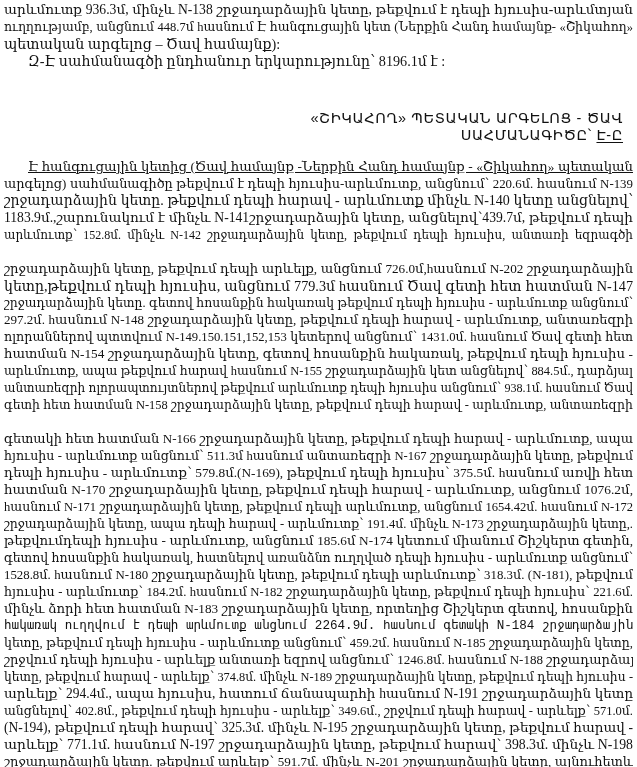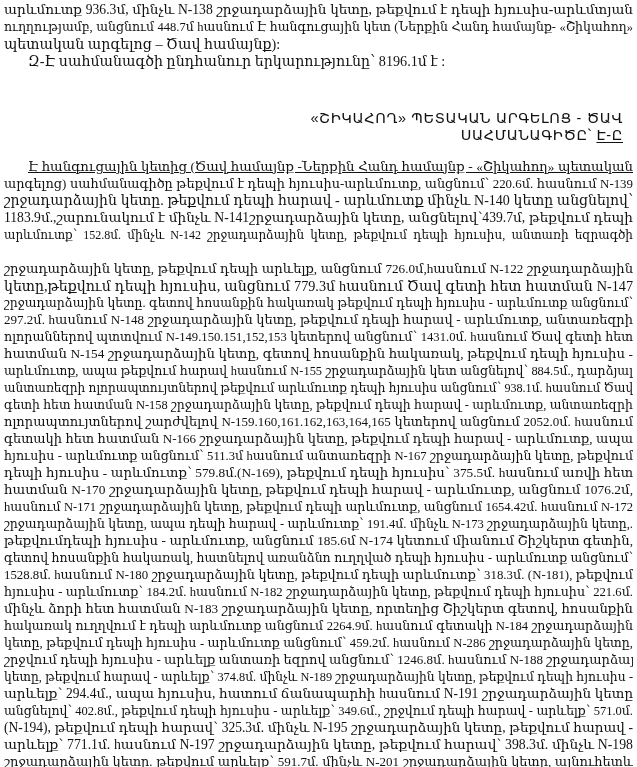--- a/index.html
+++ b/index.html
@@ -69,43 +69,42 @@
   <div class="line indent last" style="top:53px;">Զ-Է սահմանագծի ընդհանուր երկարությունը՝ 8196.1մ է :</div>
 
   <div class="title" style="top:110px;">«ՇԻԿԱՀՈՂ» ՊԵՏԱԿԱՆ ԱՐԳԵԼՈՑ - ԾԱՎ</div>
   <div class="title" style="top:127px;"><span>ՍԱՀՄԱՆԱԳԻԾԸ՝ </span><span class="u">Է-Ը</span></div>
 
   <div class="line indent" style="top: 159px; font-size: 13.2718px; text-decoration: underline;">Է հանգուցային կետից (Ծավ համայնք -Ներքին Հանդ համայնք - «Շիկահող» պետական</div>
   <div class="line" style="top: 176px; font-size: 12.8893px;">արգելոց) սահմանագիծը թեքվում է դեպի հյուսիս-արևմուտք, անցնում՝ 220.6մ. հասնում N-139</div>
   <div class="line" style="top: 193px; font-size: 14.0014px;">շրջադարձային կետը. թեքվում դեպի հարավ - արևմուտք մինչև N-140 կետը անցնելով՝</div>
   <div class="line" style="top: 210px; font-size: 13.6205px;">1183.9մ.,շարունակում է մինչև  N-141շրջադարձային կետը, անցնելով՝439.7մ, թեքվում դեպի</div>
   <div class="line" style="top: 227px; font-size: 12px;">արևմուտք՝ 152.8մ. մինչև N-142 շրջադարձային կետը, թեքվում դեպի հյուսիս, անտառի եզրագծի</div>
-  <div class="line" style="top: 261px; font-size: 13.1603px;">շրջադարձային կետը, թեքվում դեպի արևելք, անցնում 726.0մ,hասնում N-122 շրջադարձային</div>
+  <div class="line" style="top: 261px; font-size: 13.1603px;">շրջադարձային կետը, թեքվում դեպի արևելք, անցնում 726.0մ,hասնում N-202 շրջադարձային</div>
   <div class="line" style="top:278px;">կետը,թեքվում դեպի հյուսիս, անցնում 779.3մ hասնում Ծավ գետի հետ հատման N-147</div>
   <div class="line" style="top: 295px; font-size: 12.429px;">շրջադարձային կետը. գետով հոսանքին հակառակ թեքվում դեպի հյուսիս - արևմուտք անցնում՝</div>
   <div class="line" style="top: 312px; font-size: 13.0435px;">297.2մ. hասնում N-148 շրջադարձային կետը, թեքվում դեպի հարավ - արևմուտք, անտառեզրի</div>
   <div class="line" style="top: 329px; font-size: 12.6744px;">ոլորաններով պտտվում N-149.150.151,152,153 կետերով անցնում՝ 1431.0մ. hասնում Ծավ գետի հետ</div>
   <div class="line" style="top: 346px; font-size: 13.2656px;">հատման N-154 շրջադարձային կետը, գետով հոսանքին հակառակ, թեքվում դեպի հյուսիս -</div>
   <div class="line" style="top: 363px; font-size: 12.4781px;">արևմուտք, ապա թեքվում հարավ hասնում N-155 շրջադարձային կետ անցնելով՝ 884.5մ., դարձյալ</div>
   <div class="line" style="top: 380px; font-size: 12.1055px;">անտառեզրի ոլորապտույտներով թեքվում արևմուտք դեպի հյուսիս անցնում՝ 938.1մ. hասնում Ծավ</div>
   <div class="line" style="top: 397px; font-size: 12.4165px;">գետի հետ հատման N-158 շրջադարձային կետը, թեքվում դեպի հարավ - արևմուտք, անտառեզրի</div>
-  <div class="line" style="top: 414px; font-size: 12.9775px;">ոլորապտույտներով շարժվելով N-159.160,161.162,163,164,165 կետերով անցնում 2052.0մ. hասնում</div>
   <div class="line" style="top: 431px; font-size: 13.0095px;">գետակի հետ հատման N-166 շրջադարձային կետը, թեքվում դեպի հարավ - արևմուտք, ապա</div>
   <div class="line" style="top: 448px; font-size: 12.5822px;">հյուսիս - արևմուտք անցնում՝ 511.3մ hասնում անտառեզրի N-167 շրջադարձային կետը, թեքվում</div>
   <div class="line" style="top: 465px; font-size: 13.2935px;">դեպի հյուսիս - արևմուտք՝ 579.8մ.(N-169), թեքվում դեպի հյուսիս՝ 375.5մ. hասնում առվի հետ</div>
   <div class="line" style="top: 482px; font-size: 13.4171px;">հատման N-170 շրջադարձային կետը, թեքվում դեպի հարավ - արևմուտք, անցնում 1076.2մ,</div>
   <div class="line" style="top: 499px; font-size: 12.5611px;">hասնում N-171 շրջադարձային կետը, թեքվում դեպի արևմուտք, անցնում 1654.42մ. hասնում N-172</div>
   <div class="line" style="top: 516px; font-size: 12.5284px;">շրջադարձային կետը, ապա դեպի հարավ - արևմուտք՝ 191.4մ. մինչև N-173 շրջադարձային կետը,.</div>
   <div class="line" style="top: 533px; font-size: 13.2409px;">թեքվումդեպի հյուսիս - արևմուտք, անցնում 185.6մ  N-174 կետում միանում Շիշկերտ գետին,</div>
   <div class="line" style="top: 550px; font-size: 12.4987px;">գետով հոսանքին հակառակ, հատնելով առանձնո ուղղված դեպի հյուսիս - արևմուտք անցնում՝</div>
   <div class="line" style="top: 567px; font-size: 12.8204px;">1528.8մ. hասնում N-180 շրջադարձային կետը, թեքվում դեպի արևմուտք՝ 318.3մ. (N-181), թեքվում</div>
   <div class="line" style="top: 584px; font-size: 12.6866px;">հյուսիս - արևմուտք՝ 184.2մ. hասնում N-182 շրջադարձային կետը, թեքվում դեպի հյուսիս՝ 221.6մ.</div>
   <div class="line" style="top: 601px; font-size: 13.2166px;">մինչև ձորի հետ հատման N-183 շրջադարձային կետը, որտեղից Շիշկերտ գետով, հոսանքին</div>
-  <div class="line" style="top: 618px; font-size: 12.602px;">հակառակ ուղղվում է դեպի արևմուտք անցնում 2264.9մ. hասնում գետակի N-184 շրջադարձային</div>
-  <div class="line" style="top: 635px; font-size: 12.6347px;">կետը, թեքվում դեպի հյուսիս - արևմուտք անցնում՝ 459.2մ. hասնում N-286 շրջադարձային կետը,</div>
+  <div class="line" style="top: 618px; font-size: 12.602px; font-family: Liberation Mono, monospace;">հակառակ ուղղվում է դեպի արևմուտք անցնում 2264.9մ. hասնում գետակի N-184 շրջադարձային</div>
+  <div class="line" style="top: 635px; font-size: 12.6347px;">կետը, թեքվում դեպի հյուսիս - արևմուտք անցնում՝ 459.2մ. hասնում N-185 շրջադարձային կետը,</div>
   <div class="line" style="top: 652px; font-size: 13px;">շրջվում դեպի հյուսիս - արևելք անտառի եզրով անցնում՝ 1246.8մ. hասնում N-188 շրջադարձային</div>
   <div class="line" style="top: 669px; font-size: 12.3237px;">կետը, թեքվում հարավ - արևելք՝ 374.8մ. մինչև N-189 շրջադարձային կետը, թեքվում դեպի հյուսիս -</div>
   <div class="line" style="top: 686px; font-size: 13.5378px;">արևելք՝ 294.4մ., ապա հյուսիս, հատում ճանապարհի hասնում N-191 շրջադարձային կետը</div>
   <div class="line" style="top: 703px; font-size: 12.5152px;">անցնելով՝ 402.8մ., թեքվում դեպի հյուսիս - արևելք՝ 349.6մ., շրջվում դեպի հարավ - արևելք՝ 571.0մ.</div>
   <div class="line" style="top: 720px; font-size: 13.543px;">(N-194), թեքվում դեպի հարավ՝ 325.3մ. մինչև N-195 շրջադարձային կետը, թեքվում հարավ -</div>
   <div class="line" style="top: 737px; font-size: 13.7515px;">արևելք՝ 771.1մ. hասնում N-197 շրջադարձային կետը, թեքվում հարավ՝ 398.3մ. մինչև N-198</div>
   <div class="line" style="top: 754px; font-size: 13.0319px;">շրջադարձային կետը. թեքվում արևելք՝ 591.7մ. մինչև N-201 շրջադարձային կետը, այնուհետև</div>
 
 </div>
 

